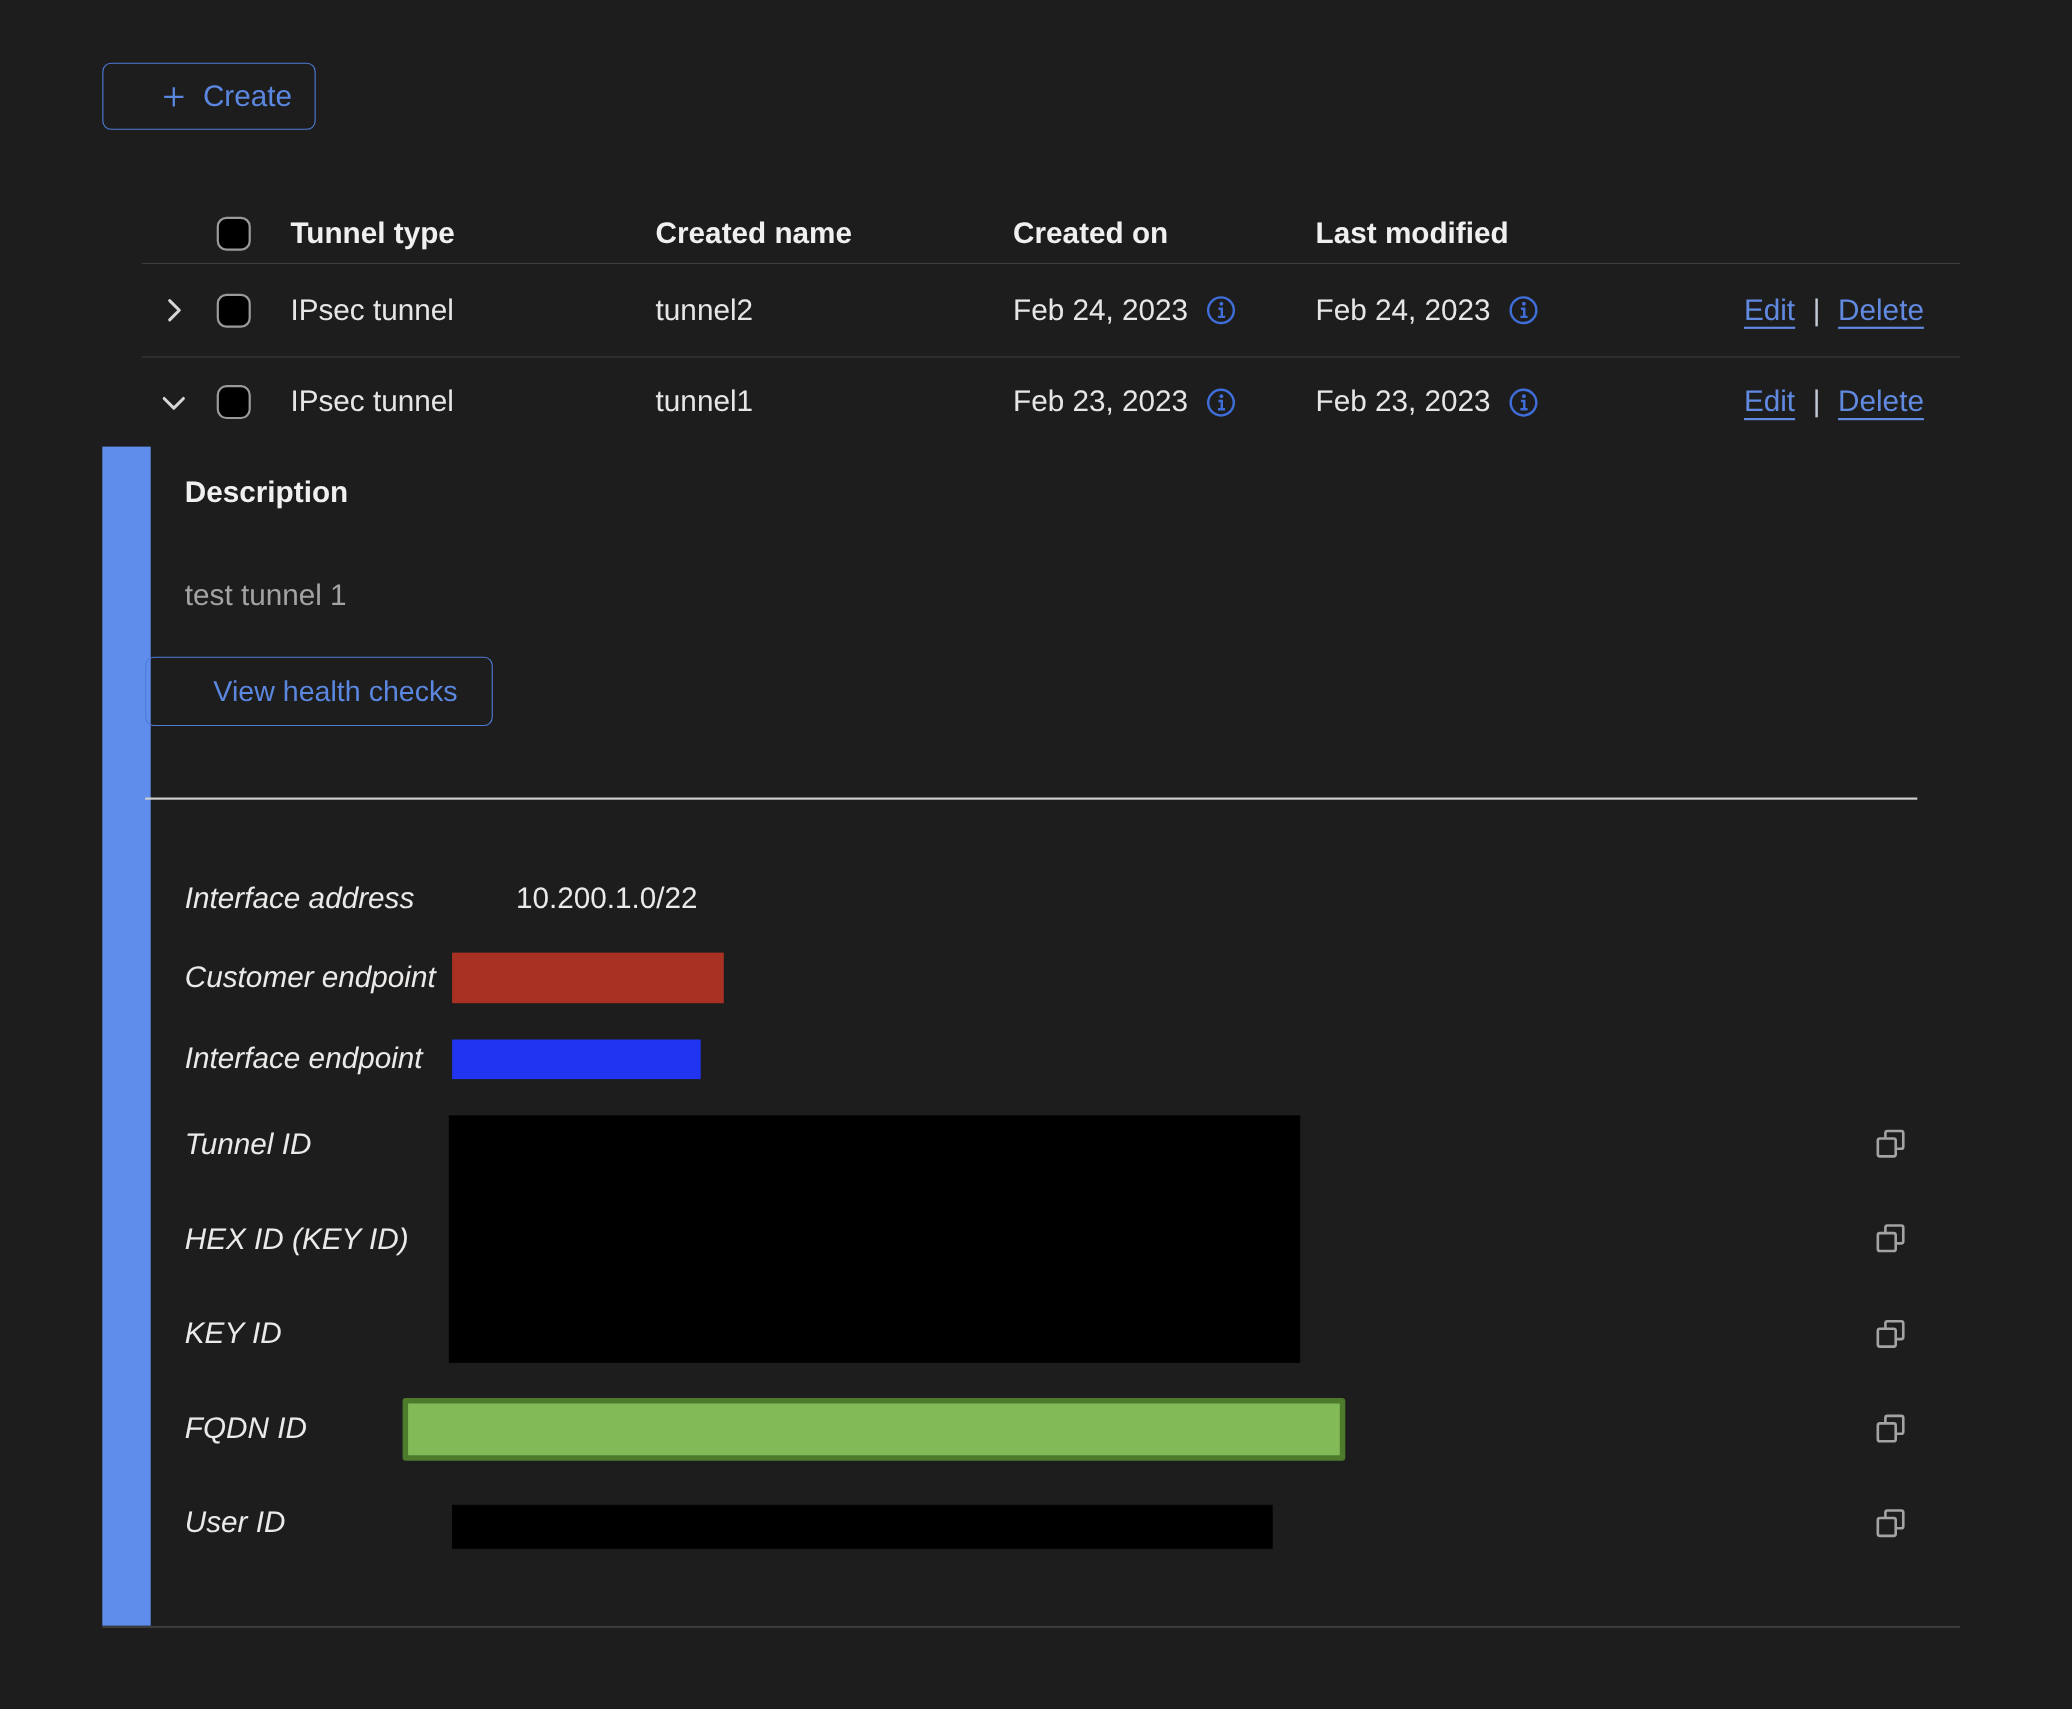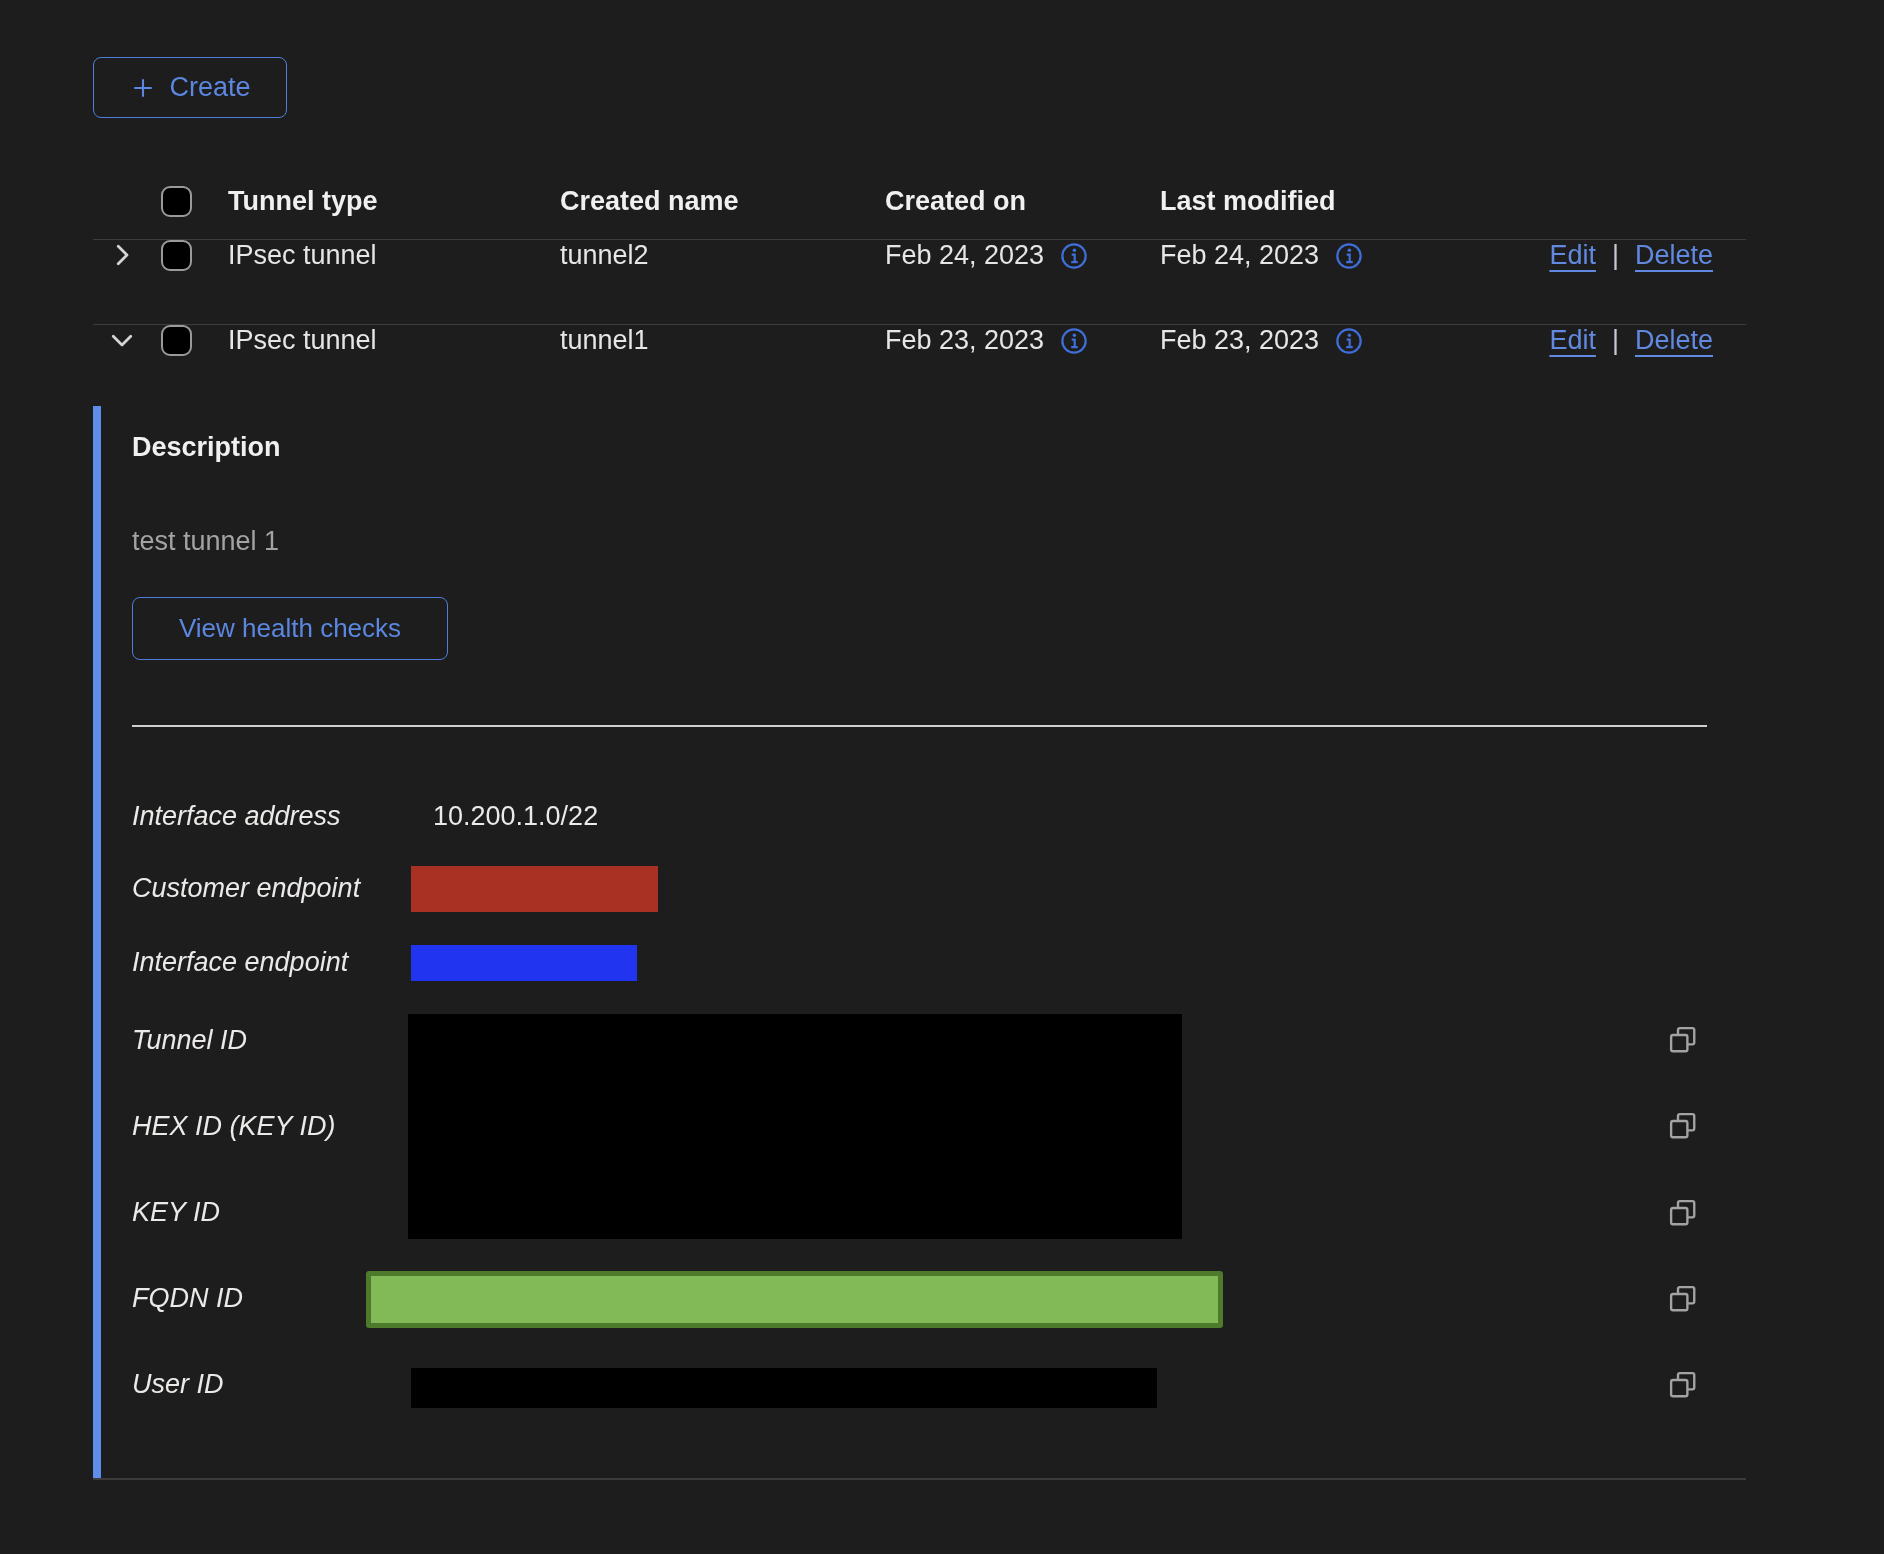--- a/index.html
+++ b/index.html
@@ -1,32 +1,32 @@
 <!DOCTYPE html>
 <html><head>
 <meta charset="utf-8">
 <style>
   html,body{margin:0;padding:0;background:#1d1d1d;}
   #canvas{
     position:relative;width:1884px;height:1554px;background:#1d1d1d;overflow:hidden;
     font-family:"Liberation Sans","DejaVu Sans",sans-serif;color:#e6e6e6;font-size:27px;
   }
-  .abs{position:absolute;}
+  .abs{position:absolute;padding-left:36px;}
 
   
   .create-btn{
     left:93px;top:57px;width:194px;height:61px;box-sizing:border-box;
     border:1.5px solid #4f7dd9;border-radius:8px;background:transparent;
     color:#5b87e0;display:flex;align-items:center;justify-content:center;gap:12px;
     font-size:27px;cursor:pointer;
   }
 
   
   .table{left:93px;top:186px;width:1653px;}
-  .trow{display:flex;align-items:flex-start;box-sizing:border-box;border-bottom:1px solid #3d3d3d;}
+  .trow{display:flex;align-items:center;box-sizing:border-box;border-bottom:1px solid #3d3d3d;}
   .thead{height:54px;font-weight:700;color:#f0f0f0;}
   .tr1{height:85px;}
   .tr2{height:81px;border-bottom:none;}
   .c1{width:68px;padding-left:14px;box-sizing:border-box;display:flex;align-items:center;}
   .c2{width:67px;display:flex;align-items:center;}
   .c3{width:332px;}
   .c4{width:325px;}
   .c5{width:275px;display:flex;align-items:center;gap:16px;}
   .c6{width:275px;display:flex;align-items:center;gap:16px;}
   .c7{flex:1;display:flex;align-items:center;justify-content:flex-end;gap:16px;padding-right:33px;box-sizing:border-box;}

